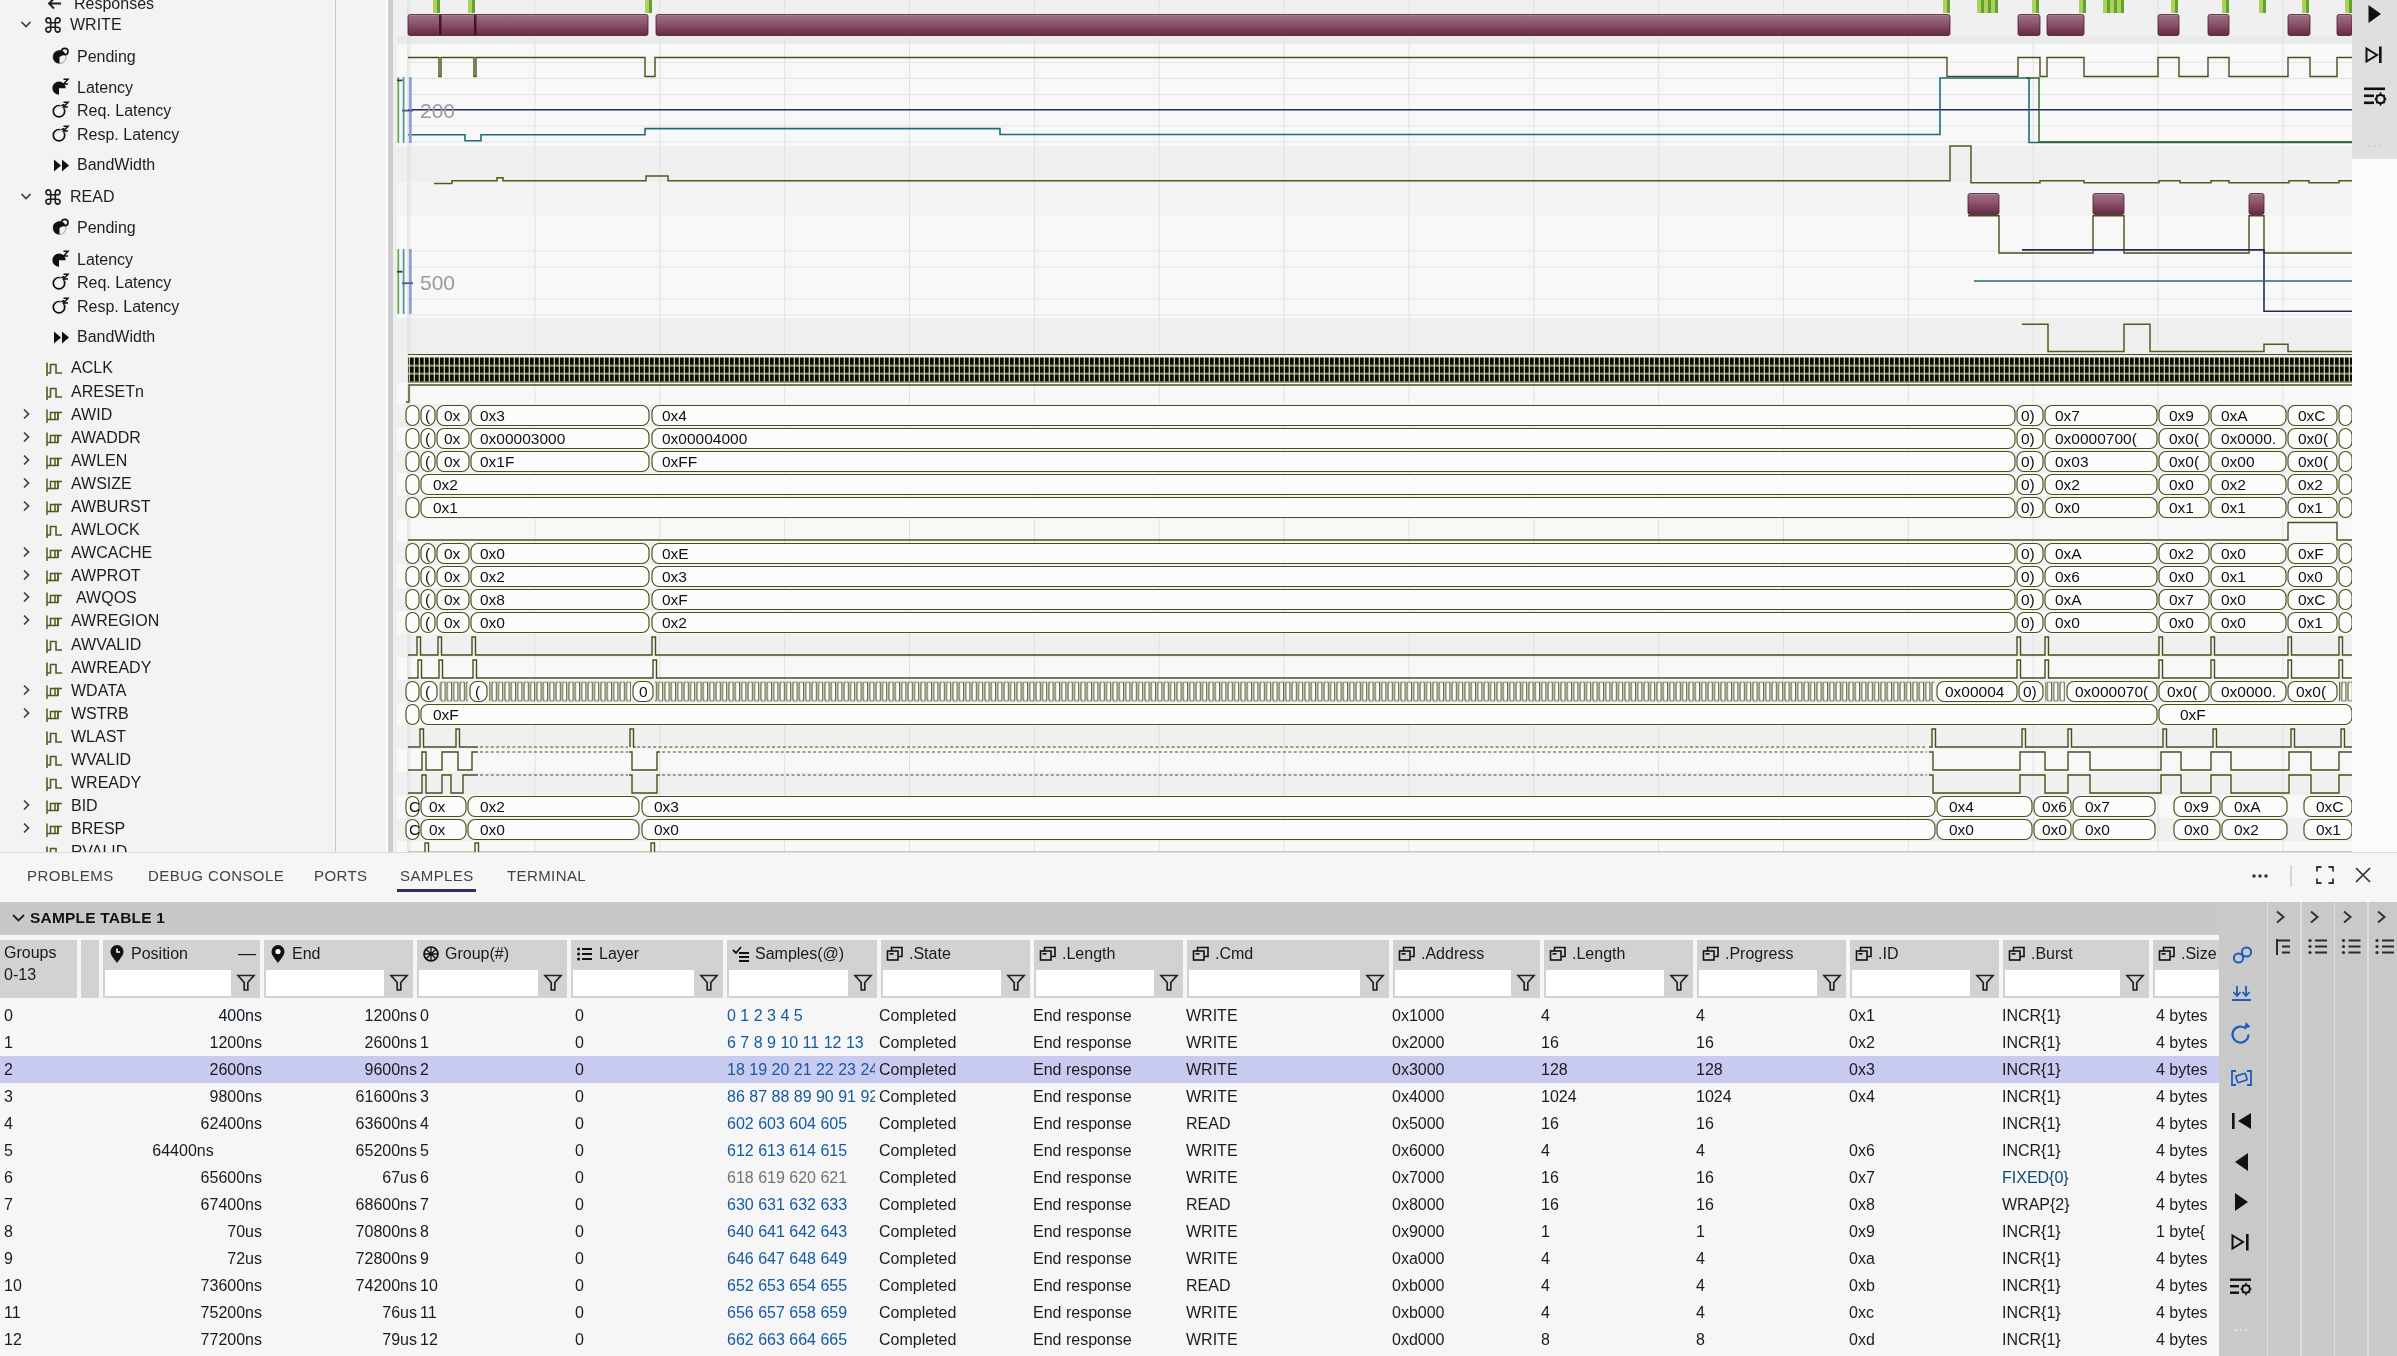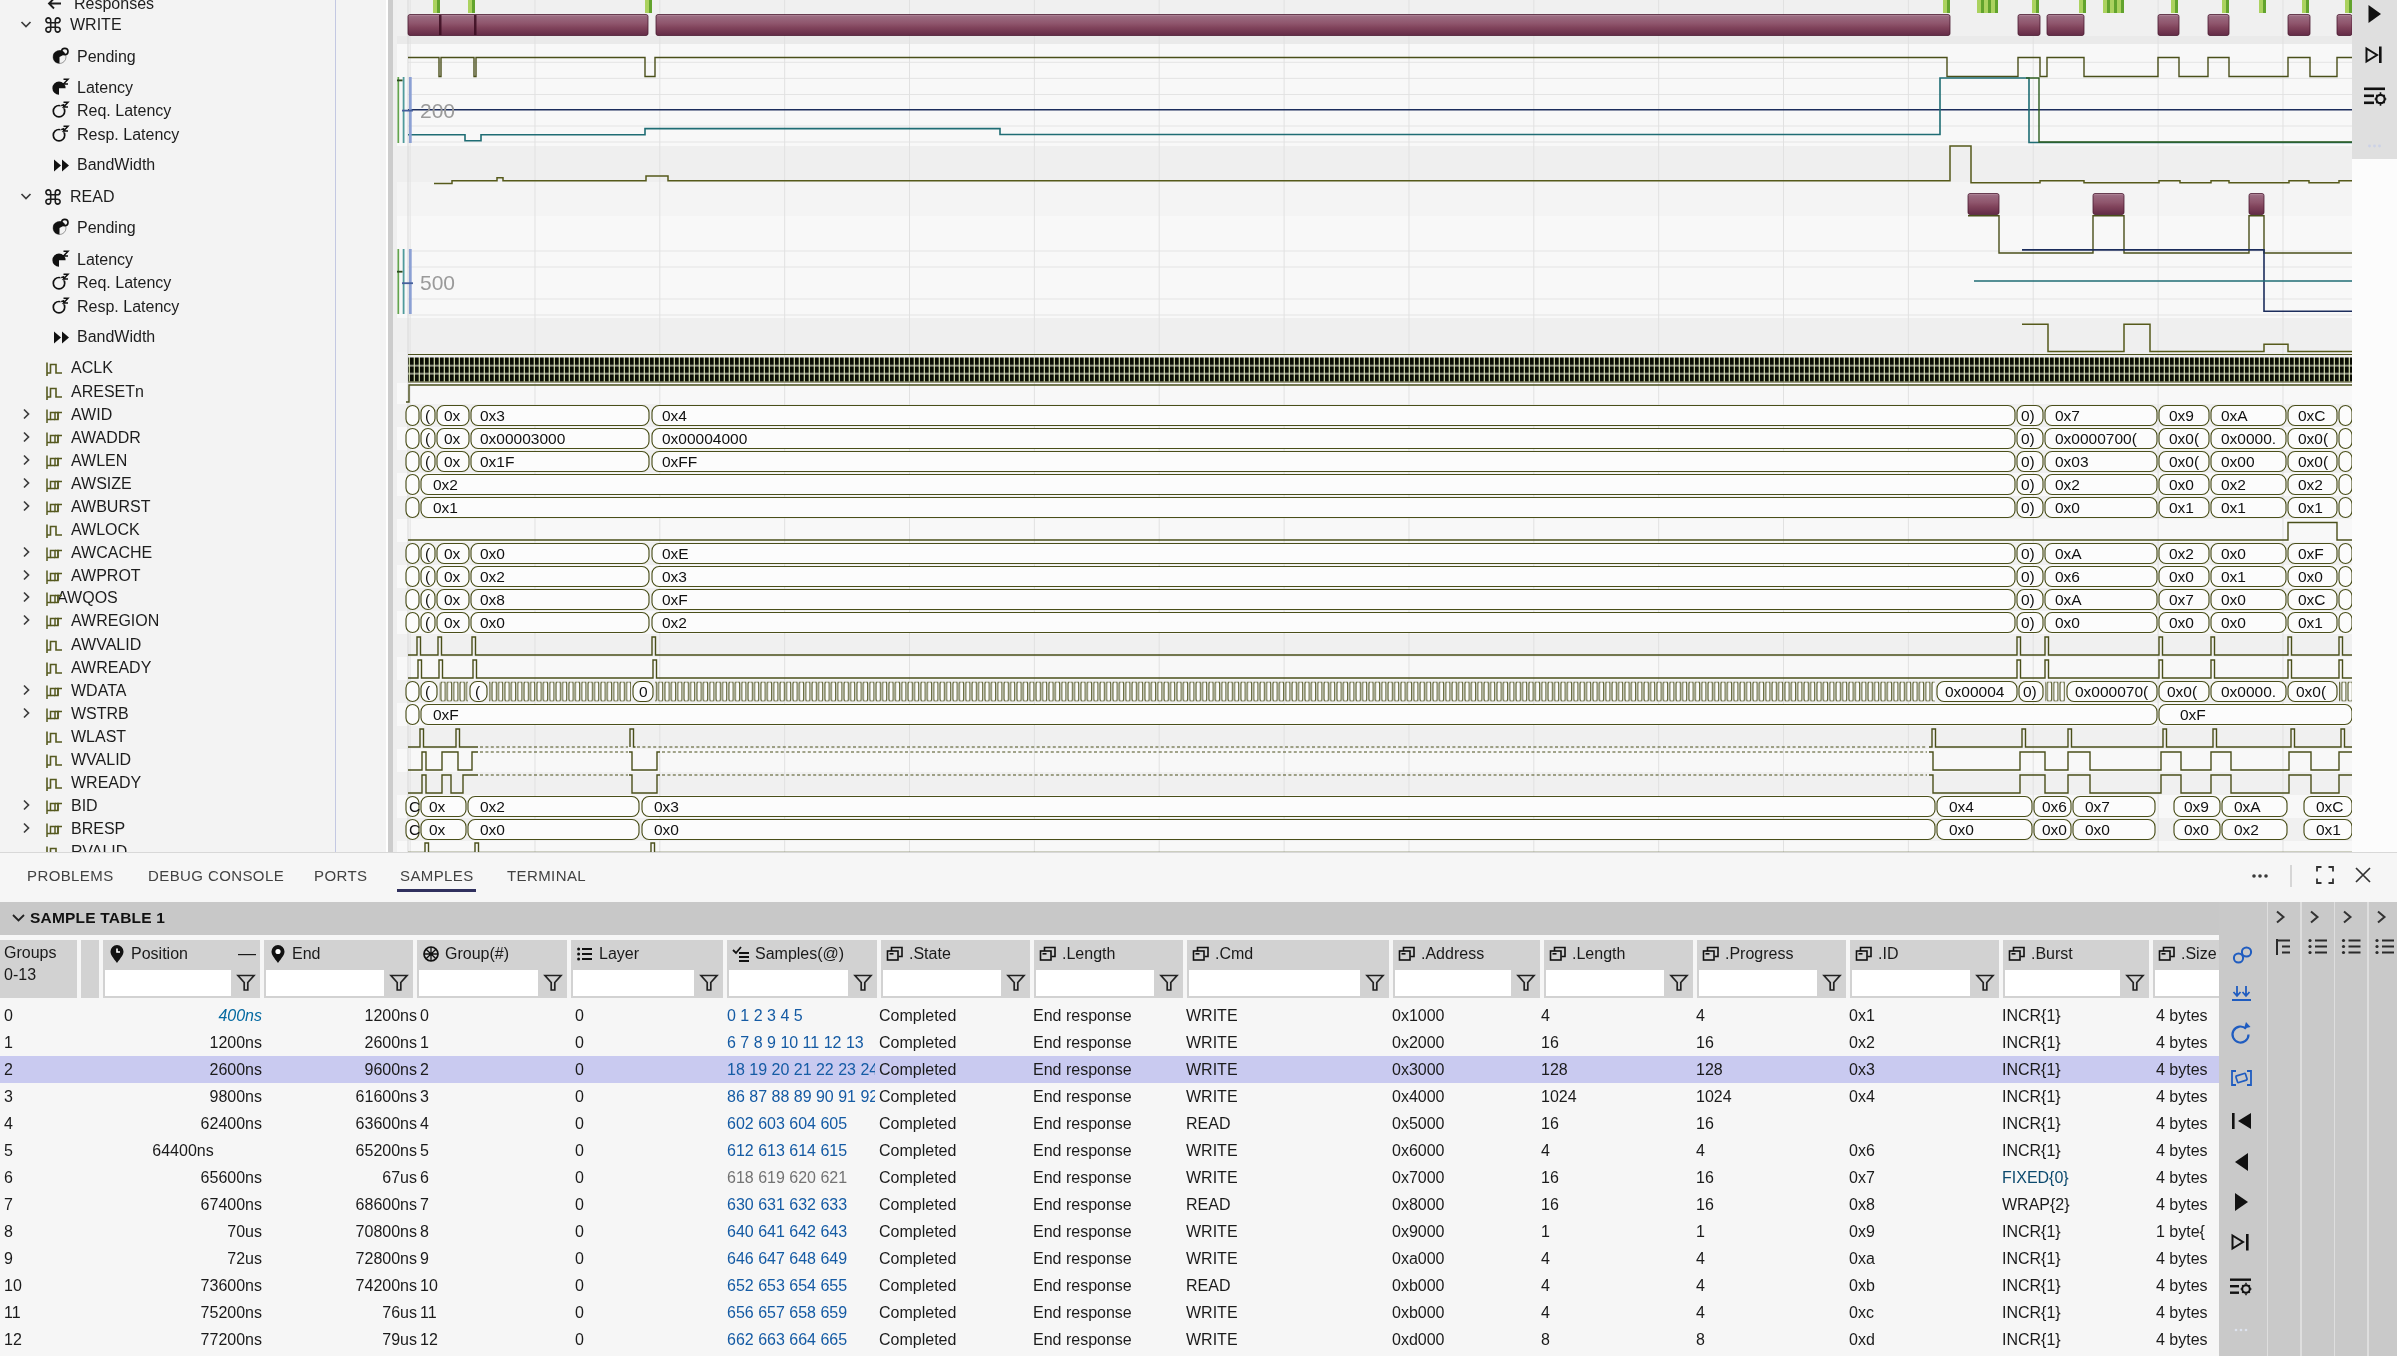--- a/index.html
+++ b/index.html
@@ -614,21 +614,21 @@
         <span style="margin-left:71px">AWPROT</span>
       </div>
       <div class="srow" style="left:0;top:587px;width:386px">
         <svg class="ab" style="left:19px;top:3px" width="14" height="14">
           <path d="M5 2.5 L9.5 7 L5 11.5" fill="none" stroke="#3c3c3c" stroke-width="1.7"></path>
         </svg>
         <svg class="ab" style="left:44px;top:2px;" width="18" height="20" viewBox="0 0 18 20">
           <path d="M3 17 V3.5 M3 13.5 h3.5 v-7 h4.5 v7 h3 v-7 h4" fill="none" stroke="#55591f" stroke-width="1.5"></path>
           <path d="M6.5 13.5 h4.5 M11 6.5 h3 v7" fill="none" stroke="#55591f" stroke-width="1.5"></path>
         </svg>
-        <span style="margin-left:57px">AWQOS</span>
+        <span style="margin-left:76px">AWQOS</span>
       </div>
       <div class="srow" style="left:0;top:610px;width:386px">
         <svg class="ab" style="left:19px;top:3px" width="14" height="14">
           <path d="M5 2.5 L9.5 7 L5 11.5" fill="none" stroke="#3c3c3c" stroke-width="1.7"></path>
         </svg>
         <svg class="ab" style="left:44px;top:2px;" width="18" height="20" viewBox="0 0 18 20">
           <path d="M3 17 V3.5 M3 13.5 h3.5 v-7 h4.5 v7 h3 v-7 h4" fill="none" stroke="#55591f" stroke-width="1.5"></path>
           <path d="M6.5 13.5 h4.5 M11 6.5 h3 v7" fill="none" stroke="#55591f" stroke-width="1.5"></path>
         </svg>
         <span style="margin-left:71px">AWREGION</span>
@@ -957,21 +957,21 @@
     <div class="cell" style="left:2153px;top:940px;width:66px;height:58px"></div>
     <svg class="ab" style="left:2157px;top:944px" width="20" height="20">
       <rect x="2.5" y="7" width="10.5" height="9" fill="none" stroke="#111" stroke-width="1.6"></rect>
       <path d="M6.5 7 V3.5 H17 V12.5 H13.5" fill="none" stroke="#111" stroke-width="1.6"></path>
       <rect x="4.5" y="9" width="4" height="1.6" fill="#111"></rect>
     </svg>
     <div class="hname" style="left:2181px;top:945px">.Size</div>
     <div class="ab" style="left:2155px;top:970px;width:64px;height:26px;background:#fff"></div>
     <div class="ab" style="left:0;top:1001.5px;width:2219px;height:27.00px;background:#f6f6f6"></div>
     <div class="bc" style="left:4px;top:1001.5px;color:#1b1b1b;">0</div>
-    <div class="bc" style="left:104px;top:1001.5px;color:#0369a1;width:158px;text-align:right;font-style:italic;">400ns</div>
+    <div class="bc" style="left:104px;top:1001.5px;color:#0f172a;width:158px;text-align:right;">400ns</div>
     <div class="bc" style="left:262px;top:1001.5px;color:#1b1b1b;width:155px;text-align:right;">1200ns</div>
     <div class="bc" style="left:420px;top:1001.5px;color:#1b1b1b;">0</div>
     <div class="bc" style="left:575px;top:1001.5px;color:#1b1b1b;">0</div>
     <div class="bc" style="left:727px;top:1001.5px;color:#155ba4;width:148px;">0 1 2 3 4 5</div>
     <div class="bc" style="left:879px;top:1001.5px;color:#1b1b1b;">Completed</div>
     <div class="bc" style="left:1033px;top:1001.5px;color:#1b1b1b;">End response</div>
     <div class="bc" style="left:1186px;top:1001.5px;color:#1b1b1b;">WRITE</div>
     <div class="bc" style="left:1392px;top:1001.5px;color:#1b1b1b;">0x1000</div>
     <div class="bc" style="left:1541px;top:1001.5px;color:#1b1b1b;">4</div>
     <div class="bc" style="left:1696px;top:1001.5px;color:#1b1b1b;">4</div>

